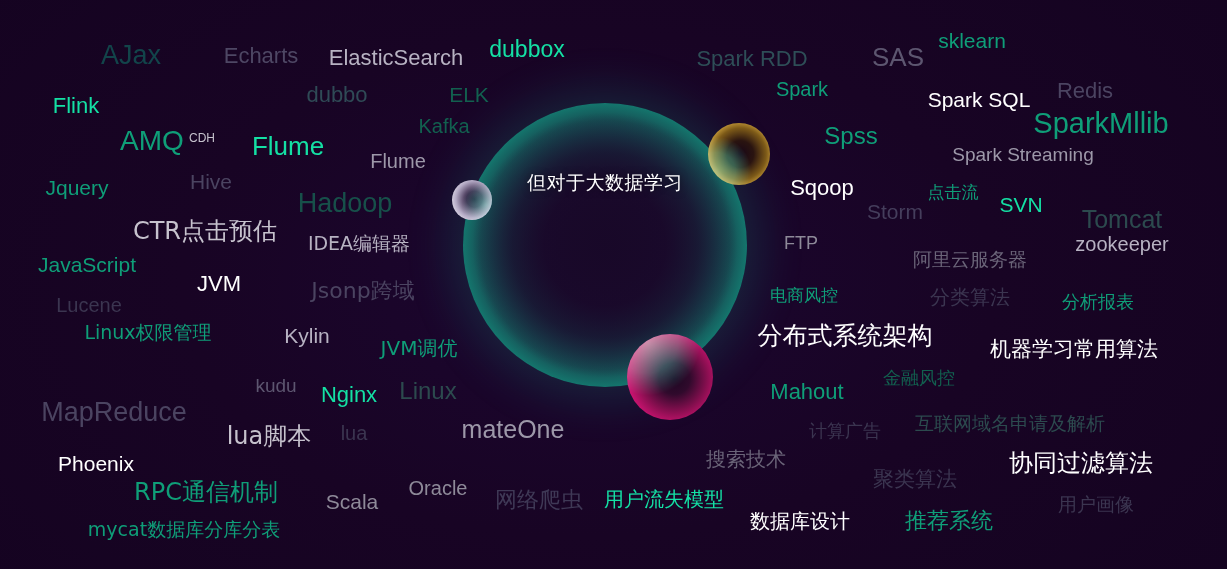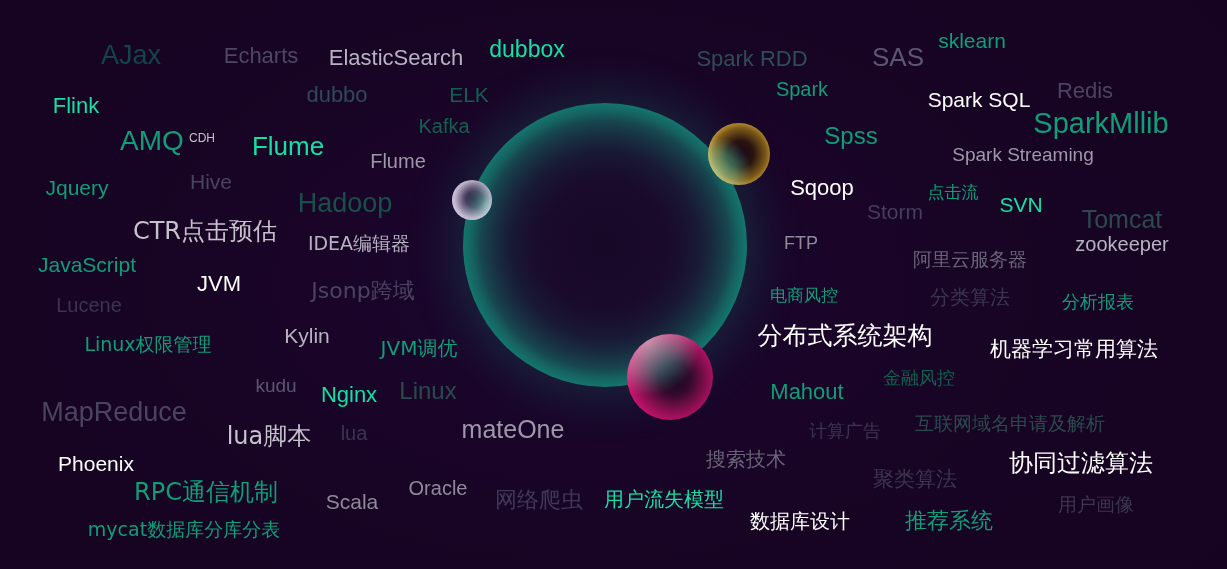--- a/index.html
+++ b/index.html
@@ -148,20 +148,21 @@
   <div class="sphere" id="yellow-orb"></div>
   <div class="sphere" id="yellow-orb-overlap"></div>
 
   <div class="sphere" id="pink-orb"></div>
   <div class="sphere" id="pink-orb-overlap"></div>
 
   <div class="sphere" id="white-orb"></div>
   <div class="sphere" id="white-orb-overlap"></div>
 
   <div id="center-copy">
+      <span class="ln">但对于大数据学习</span>
     </div>
 
   <div id="word-layer">
       <div class="word" style="left: 131px; top: 55px; font-size: 27px; color: rgb(18, 68, 74);">AJax</div>
       <div class="word" style="left: 261px; top: 56px; font-size: 22px; color: rgb(78, 71, 100);">Echarts</div>
       <div class="word" style="left: 396px; top: 58px; font-size: 22px; color: rgb(183, 178, 194);">ElasticSearch</div>
       <div class="word" style="left: 527px; top: 49px; font-size: 23px; color: rgb(20, 224, 164);">dubbox</div>
       <div class="word" style="left: 752px; top: 59px; font-size: 22px; color: rgb(46, 78, 87);">Spark RDD</div>
       <div class="word" style="left: 898px; top: 57px; font-size: 26px; color: rgb(93, 86, 112);">SAS</div>
       <div class="word" style="left: 960px; top: 40px; font-size: 21px; color: rgb(15, 158, 120); margin-left: 12px;">sklearn</div>
@@ -192,21 +193,21 @@
       <div class="word" style="left: 801px; top: 243px; font-size: 18px; color: rgb(142, 138, 153);">FTP</div>
       <div class="word" style="left: 1122px; top: 244px; font-size: 20px; color: rgb(183, 178, 194);">zookeeper</div>
       <div class="word" style="left: 87px; top: 264px; font-size: 21px; color: rgb(15, 158, 120);">JavaScript</div>
       <div class="word" style="left: 219px; top: 284px; font-size: 22px; color: rgb(255, 255, 255);">JVM</div>
       <div class="word cjk" style="left: 363px; top: 291px; font-size: 22px; color: rgb(75, 68, 97);">Jsonp跨域</div>
       <div class="word cjk" style="left: 970px; top: 259px; font-size: 19px; color: rgb(106, 100, 120);">阿里云服务器</div>
       <div class="word" style="left: 89px; top: 305px; font-size: 20px; color: rgb(59, 53, 80);">Lucene</div>
       <div class="word cjk" style="left: 804px; top: 295px; font-size: 17px; color: rgb(15, 158, 120);">电商风控</div>
       <div class="word cjk" style="left: 970px; top: 297px; font-size: 20px; color: rgb(59, 53, 80);">分类算法</div>
       <div class="word cjk" style="left: 1098px; top: 302px; font-size: 18px; color: rgb(15, 158, 120);">分析报表</div>
-      <div class="word cjk" style="left: 148px; top: 344px; font-size: 19px; color: rgb(15, 158, 120);">Linux权限管理</div>
+      <div class="word cjk" style="left: 148px; top: 332px; font-size: 19px; color: rgb(15, 158, 120);">Linux权限管理</div>
       <div class="word" style="left: 307px; top: 335px; font-size: 21px; color: rgb(183, 178, 194);">Kylin</div>
       <div class="word cjk" style="left: 419px; top: 348px; font-size: 20px; color: rgb(15, 158, 120);">JVM调优</div>
       <div class="word cjk" style="left: 845px; top: 335px; font-size: 25px; color: rgb(255, 255, 255);">分布式系统架构</div>
       <div class="word cjk" style="left: 1074px; top: 349px; font-size: 21px; color: rgb(255, 255, 255);">机器学习常用算法</div>
       <div class="word" style="left: 276px; top: 385px; font-size: 19px; color: rgb(93, 86, 112);">kudu</div>
       <div class="word" style="left: 349px; top: 395px; font-size: 22px; color: rgb(20, 224, 164);">Nginx</div>
       <div class="word" style="left: 428px; top: 391px; font-size: 24px; color: rgb(44, 74, 78);">Linux</div>
       <div class="word" style="left: 807px; top: 392px; font-size: 22px; color: rgb(15, 158, 120);">Mahout</div>
       <div class="word cjk" style="left: 919px; top: 378px; font-size: 18px; color: rgb(18, 96, 79);">金融风控</div>
       <div class="word" style="left: 114px; top: 412px; font-size: 27px; color: rgb(75, 68, 97);">MapReduce</div>

